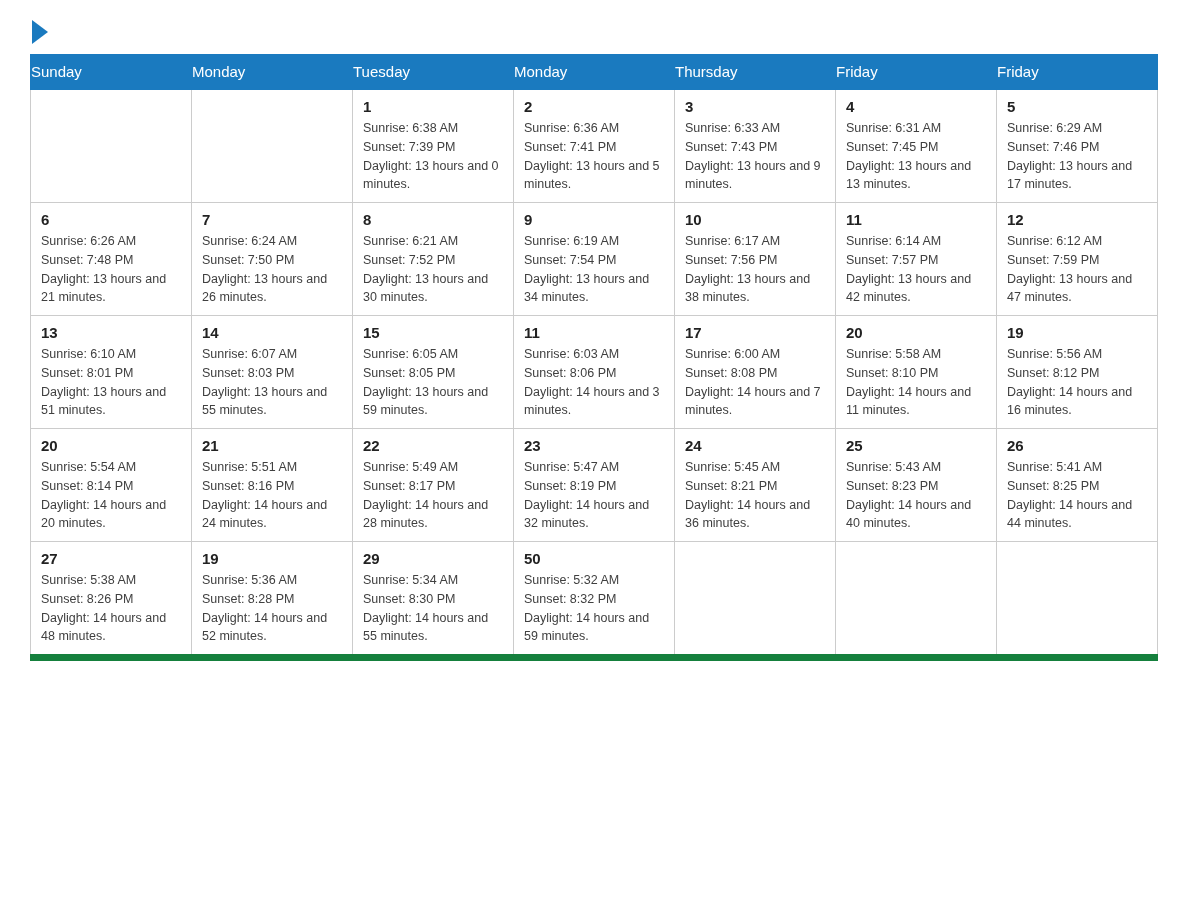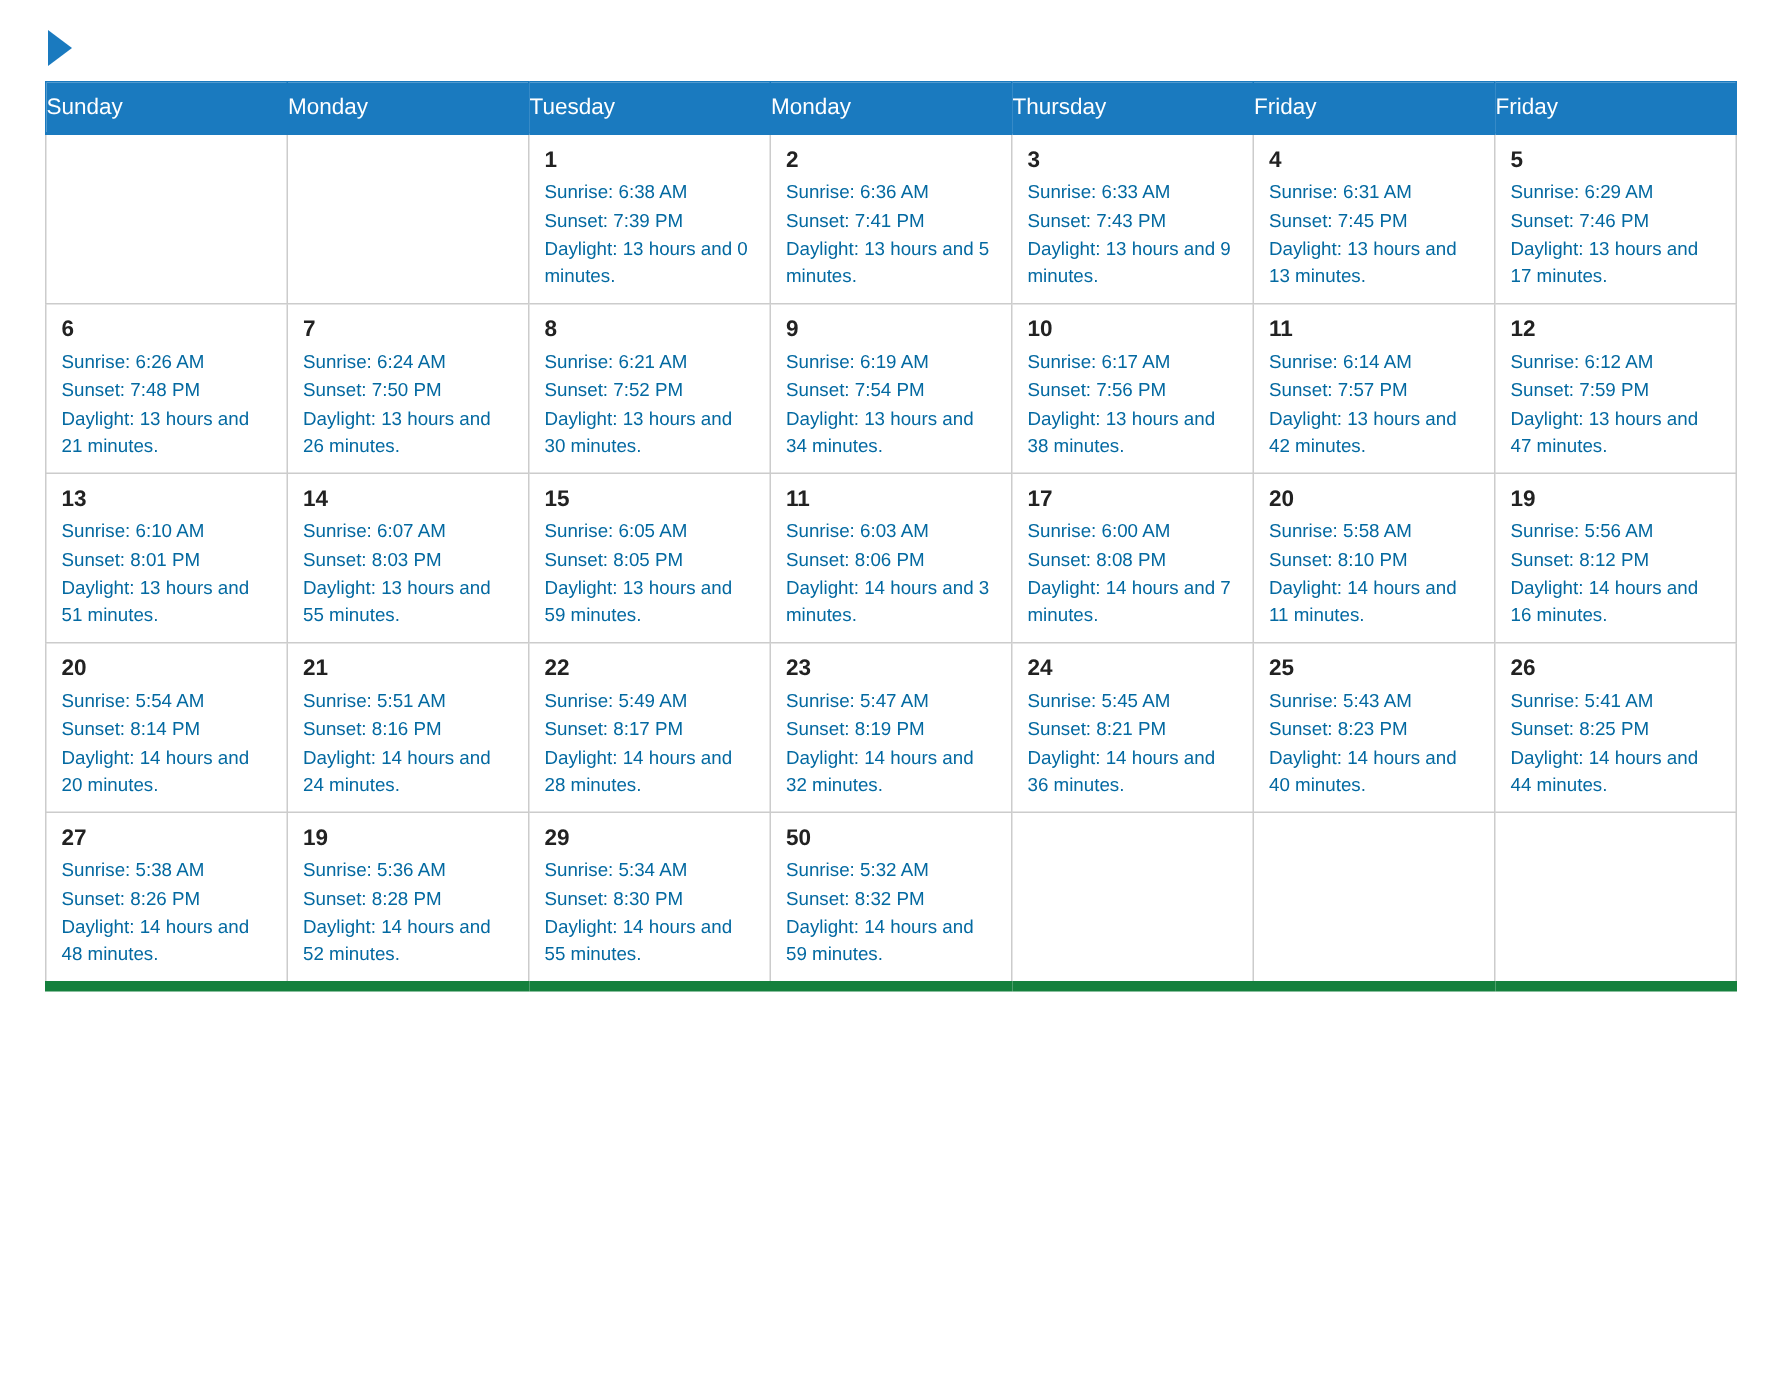--- a/index.html
+++ b/index.html
@@ -65,21 +65,21 @@
     }
     .day-number {
       font-size: 15px;
       font-weight: bold;
       color: #222;
       display: block;
       margin-bottom: 4px;
     }
     .day-info {
       font-size: 12.5px;
-      color: #0369a1;
+      color: #404040;
       line-height: 1.5;
     }
     .empty-cell {
       background: #fff;
     }
     .logo-row {
       display: flex;
       align-items: center;
     }
     .logo-text-general {

